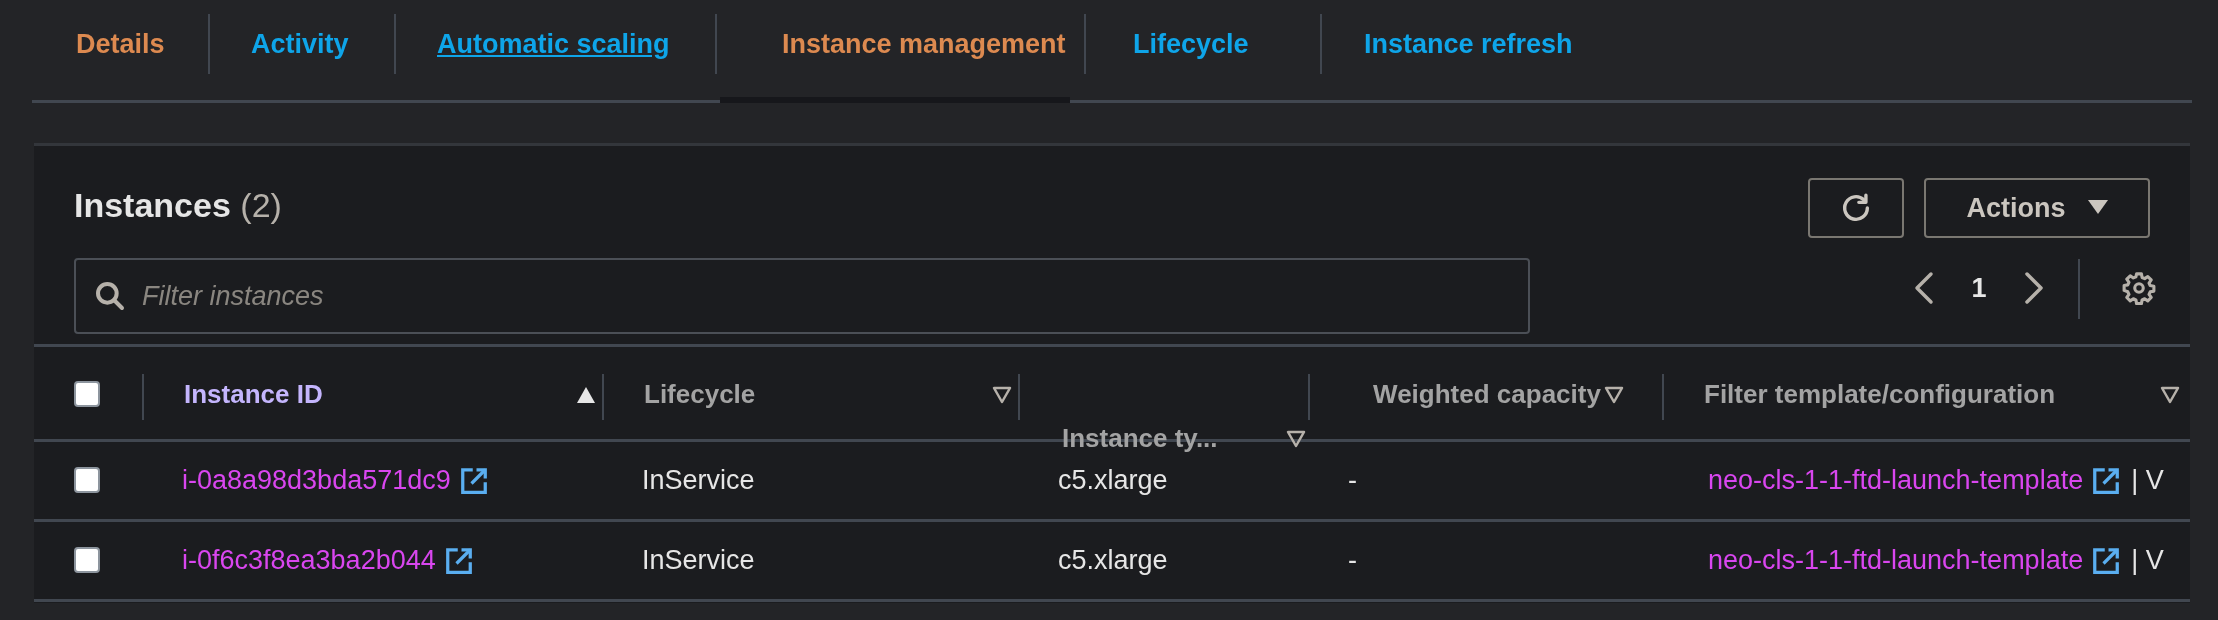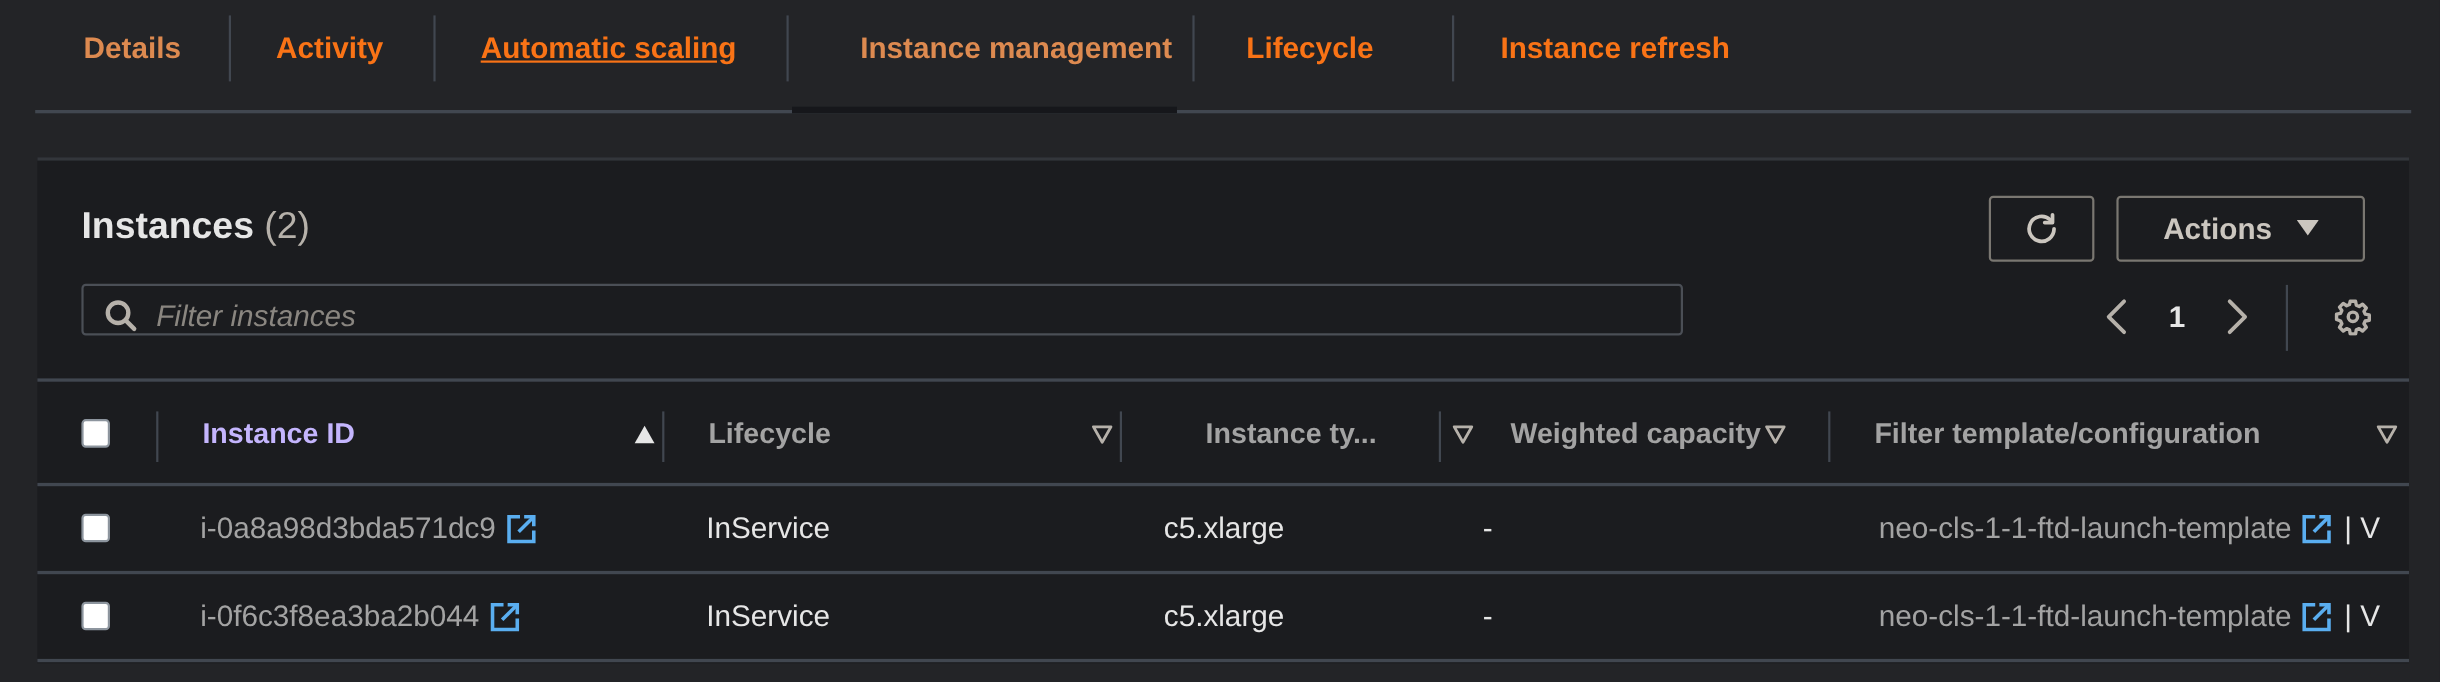--- a/index.html
+++ b/index.html
@@ -9,21 +9,21 @@
     font-family: "Liberation Sans", "DejaVu Sans", sans-serif;
     color: #d1d5db;
   }
   .tabs {
     position: absolute; left: 32px; top: 0; width: 2160px; height: 103px;
     border-bottom: 3px solid #414750;
   }
   .tab {
     position: absolute; top: 14px; height: 60px;
     display: flex; align-items: center;
-    font-size: 27px; font-weight: bold; color: #f97316;
+    font-size: 27px; font-weight: bold; color: #0ea5e9;
     cursor: pointer; white-space: nowrap;
   }
   .tab.active { color: #dd8a50; }
   .tab-sep {
     position: absolute; top: 14px; width: 2px; height: 60px; background: #414750;
   }
   .tab-underline {
     position: absolute; top: 97px; height: 6px; background: #16171b;
   }
   .panel {
@@ -38,23 +38,23 @@
   .panel-title .count { font-weight: normal; color: #b6b1aa; }
   .btn {
     position: absolute; border: 2px solid #7a7771; border-radius: 4px;
     background: #1b1c1f; color: #cbc6bf; display: flex; align-items: center;
     justify-content: center; cursor: pointer;
   }
   .refresh-btn { left: 1774px; top: 32px; width: 96px; height: 60px; }
   .actions-btn { left: 1890px; top: 32px; width: 226px; height: 60px;
     font-size: 27px; font-weight: bold; gap: 22px; text-align: center; }
   .search {
-    position: absolute; left: 40px; top: 112px; width: 1456px; height: 47px;
+    position: absolute; left: 40px; top: 112px; width: 1456px; height: 76px;
     border: 2px solid #4b4f56; border-radius: 4px; background: #1b1c1f;
-    display: flex; align-items: flex-end;
+    display: flex; align-items: center;
   }
   .search .icon { margin-left: 18px; width: 32px; height: 32px; }
   .search input {
     flex: 1; margin-left: 16px; background: transparent; border: none; outline: none;
     font-size: 27px; font-style: italic; color: #d1d5db;
     font-family: "Liberation Sans", sans-serif;
   }
   .search input::placeholder { color: #8a8680; font-style: italic; }
   .pager { position: absolute; top: 112px; height: 60px; display: flex; align-items: center; }
   .pager-prev { left: 1870px; width: 40px; justify-content: center; cursor: pointer; }
@@ -77,21 +77,21 @@
   .th-sep { position: absolute; top: 27px; width: 2px; height: 46px; background: #414750; }
   .cb {
     position: absolute; width: 26px; height: 26px; background: #ffffff;
     border: 2px solid #8d959e; border-radius: 4px; cursor: pointer;
   }
   .tr { position: relative; height: 80px; border-bottom: 3px solid #414750; }
   .td {
     position: absolute; top: 0; height: 77px; display: flex; align-items: center;
     font-size: 27px; color: #e6e6e6; white-space: nowrap;
   }
-  .link { color: #a3a3a3; cursor: pointer; }
+  .link { color: #d946ef; cursor: pointer; }
   .ext-icon { margin-left: 8px; width: 30px; height: 30px; cursor: pointer; }
   .pipe { color: #e6e6e6; margin-left: 10px; }
 </style>
 </head>
 <body>
 
 <div class="tabs">
   <div class="tab active" style="left:44px;">Details</div>
   <div class="tab-sep" style="left:176px;"></div>
   <div class="tab" style="left:219px;">Activity</div>
@@ -167,21 +167,21 @@
       <div class="th-sep" style="left:568px;"></div>
 
       <div class="th" style="left:610px; width:372px;">
         <span>Lifecycle</span>
         <svg class="sort" style="right:4px;" width="20" height="18" viewBox="0 0 20 18">
             <polygon points="2,2 18,2 10,16" fill="none" stroke="#b6b1aa" stroke-width="2.5" stroke-linejoin="round"></polygon>
           </svg>
       </div>
       <div class="th-sep" style="left:984px;"></div>
 
-      <div class="th" style="left:1062px; width:244px;">
+      <div class="th" style="left:1028px; width:244px;margin-top:44px;">
         <span>Instance ty...</span>
         <svg class="sort" style="right:0px;" width="20" height="18" viewBox="0 0 20 18">
             <polygon points="2,2 18,2 10,16" fill="none" stroke="#b6b1aa" stroke-width="2.5" stroke-linejoin="round"></polygon>
           </svg>
       </div>
       <div class="th-sep" style="left:1274px;"></div>
 
       <div class="th" style="left:1316px; width:274px;justify-content:center;">
         <span>Weighted capacity</span>
         <svg class="sort" style="right:0px;" width="20" height="18" viewBox="0 0 20 18">

